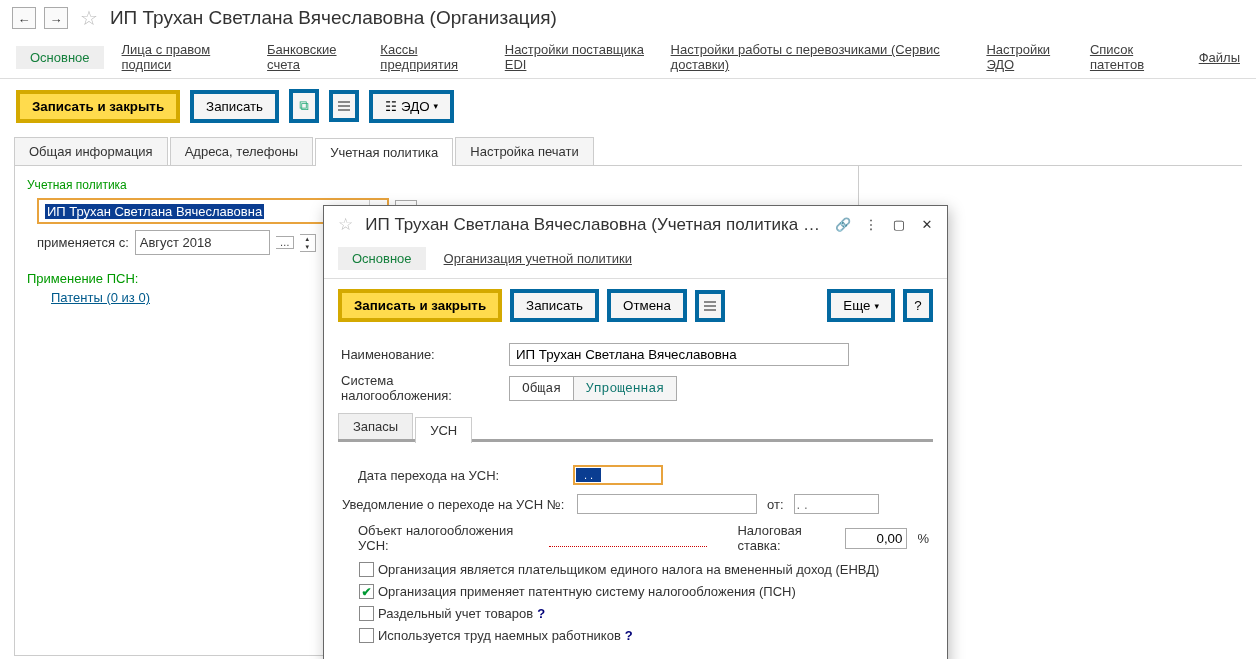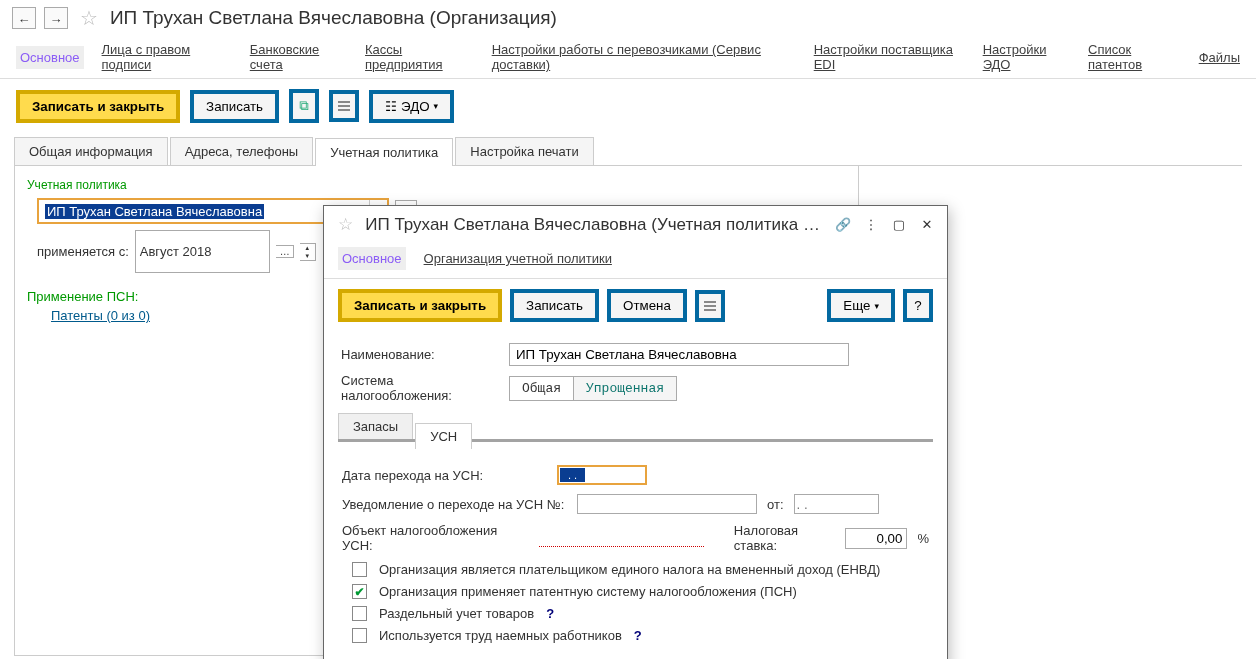--- a/index.html
+++ b/index.html
@@ -6,21 +6,21 @@
   body { margin: 0; padding: 0; background: #fff; font-size: 13px; color: #333; }
   
   
   .header-bar { display: flex; align-items: center; padding: 6px 12px; gap: 8px; }
   .nav-arrow { width: 24px; height: 22px; border: 1px solid #aaa; background: #fafafa; display: flex; align-items: center; justify-content: center; cursor: pointer; }
   .star-icon { color: #bbb; font-size: 20px; margin: 0 4px; }
   .page-title { font-size: 19px; color: #333; }
   
   
   .nav-links { display: flex; gap: 18px; padding: 6px 16px; border-bottom: 1px solid #ddd; align-items:center; }
-  .nav-main { background: #eee; padding: 4px 4px; color: #8b5cf6; }
+  .nav-main { background: #eee; padding: 4px 14px; color: #15803d; }
   .nav-link { color: #404040; text-decoration: underline; cursor: pointer; }
   
   
   .toolbar { display: flex; gap: 10px; padding: 10px 16px; align-items:center; }
   .btn { border: 4px solid #0369a1; background: #f5f5f5; padding: 5px 12px; cursor: pointer; display:flex; align-items:center; gap:4px; }
   .btn-accent { background: #ffdb4d; border-color: #d4a900; font-weight: bold; }
   .btn-icon { width: 30px; justify-content:center; padding: 5px 0; }
   
   
   .tabs { display: flex; border-bottom: 1px solid #ccc; margin: 4px 14px 0; }
@@ -30,21 +30,21 @@
   
   .panel { border: 1px solid #ccc; border-top:none; margin: 0 14px; padding: 12px; width: 845px; position: relative; height: 490px; }
   .section-label { color: #009900; font-size: 12px; margin-bottom: 6px; }
   .field-row { display: flex; align-items: center; gap: 6px; margin: 6px 0; }
   .policy-input-wrap { border: 2px solid #e8a33d; display:flex; align-items:center; }
   .policy-input { border:none; outline:none; padding: 3px 6px; width: 330px; background: #fff; }
   .policy-input .sel { background: #0a3d91; color: #fff; padding: 0 2px; }
   .dd-btn { width: 18px; height: 22px; border-left: 1px solid #ccc; background: #fff; display:flex; align-items:center; justify-content:center; cursor:pointer; font-size:9px;}
   .open-btn { width: 22px; height: 22px; border:1px solid #aaa; background:#fff; display:flex; align-items:center; justify-content:center; cursor:pointer; font-size:12px;}
   .link { color: #005a8c; text-decoration: underline; cursor:pointer; }
-  .date-input { border: 1px solid #aaa; padding: 13px 4px; width: 135px; display:flex; }
+  .date-input { border: 1px solid #aaa; padding: 4px 4px; width: 135px; display:flex; }
   .date-dots { width: 18px; border:1px solid #aaa; border-left:none; display:flex; align-items:center; justify-content:center; cursor:pointer; font-size:10px; letter-spacing:-1px;}
   .date-spin { width: 16px; border:1px solid #aaa; border-left:none; display:flex; flex-direction:column; cursor:pointer;}
   .date-spin div { flex:1; display:flex; align-items:center; justify-content:center; font-size:7px; }
   .psn-section { margin-top: 16px; padding-left: 0px; }
   .psn-label { color: #009900; margin-bottom: 4px; }
   .patents-link { color: #005a8c; text-decoration: underline; padding-left: 24px; cursor:pointer; }
   .history-link { color: #a06000; text-decoration: underline; cursor:pointer; }
   
   
   .dialog { position: absolute; left: 323px; top: 205px; width: 625px; background: #fff; border: 1px solid #666; box-shadow: 2px 4px 14px rgba(0,0,0,0.25); }
@@ -58,32 +58,32 @@
   .dlg-row { display:flex; align-items:center; gap:8px; margin:7px 3px; }
   .dlg-label { width: 160px; }
   .dlg-input { border:1px solid #aaa; padding: 3px 6px; }
   .tax-toggle { display:flex; border:1px solid #aaa; }
   .tax-toggle div { padding:4px 12px; cursor:pointer;font-family:Liberation Mono, monospace; }
   .tax-toggle .active { background: #f5f5f5; color: #0f766e; font-weight:500;}
   .tax-toggle div:first-child { border-right:1px solid #aaa; }
   
   .inner-tabs { display:flex; margin-top:10px; border-bottom:3px solid #a3a3a3; }
   .inner-tab { padding:5px 14px; border:1px solid #ccc; border-bottom:none; background:#f0f0f0; margin-right:2px; cursor:pointer; }
-  .inner-tab.active { background:#fff; position:relative; top:10px; }
+  .inner-tab.active { background:#fff; position:relative; top:4px; }
   
   .usn-body { padding: 14px 4px 4px; }
   .usn-row { display:flex; align-items:center; gap:10px; margin:9px 0; }
-  .usn-label { width: 205px; }
+  .usn-label { width: 205px; margin-left: 16px; }
   .date-focused { border:2px solid #e8a33d; width: 90px; padding:1px; display:flex; }
   .date-focused .mask { background:#0a3d91; color:#fff; font-size:11px; padding:1px 8px; }
   .thin-input { border:1px solid #aaa; height:20px; }
   .rate-input { border:1px solid #aaa; width:62px; text-align:right; padding:2px 4px; }
   .underline-input { border:none; border-bottom:1px dotted #c00; width:180px; height:18px; }
   
-  .chk-row { display:flex; align-items:center; gap:12px; margin:7px 10px; }
+  .chk-row { display:flex; align-items:center; gap:4px; margin:7px 17px; }
   .chk { width:15px; height:15px; border:1px solid #888; display:flex; align-items:center; justify-content:center; font-size:12px; color:#009933; font-weight:bold;}
   .help-mark { color:#007; font-weight:bold; cursor:pointer; }
   
   .lines-icon { display:inline-block; width:16px; height:14px; }
   .lines-icon span { display:block; height:2px; background:#888; margin:2px 2px; }
 </style>
 </head>
 <body>
 
 <div class="header-bar">
@@ -91,22 +91,22 @@
   <div class="nav-arrow">→</div>
   <span class="star-icon">☆</span>
   <span class="page-title">ИП Трухан Светлана Вячеславовна (Организация)</span>
 </div>
 
 <div class="nav-links">
   <span class="nav-main">Основное</span>
   <span class="nav-link">Лица с правом подписи</span>
   <span class="nav-link">Банковские счета</span>
   <span class="nav-link">Кассы предприятия</span>
+  <span class="nav-link">Настройки поставщика EDI</span>
   <span class="nav-link">Настройки работы с перевозчиками (Сервис доставки)</span>
-  <span class="nav-link">Настройки поставщика EDI</span>
   <span class="nav-link">Настройки ЭДО</span>
   <span class="nav-link">Список патентов</span>
   <span class="nav-link">Файлы</span>
 </div>
 
 <div class="toolbar">
   <button class="btn btn-accent">Записать и закрыть</button>
   <button class="btn">Записать</button>
   <button class="btn btn-icon" style="color:#2a7;">⧉</button>
   <button class="btn btn-icon">

